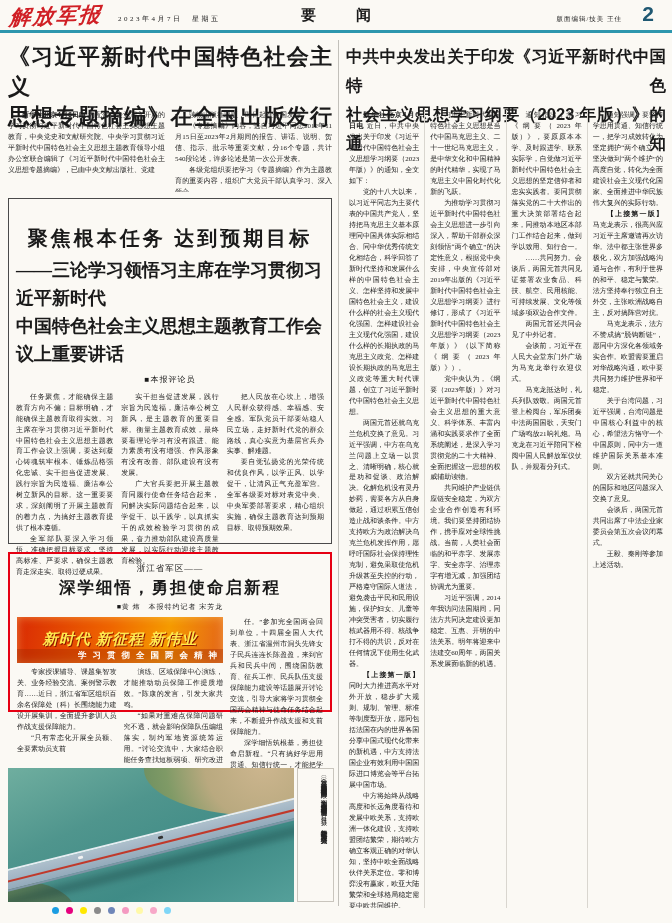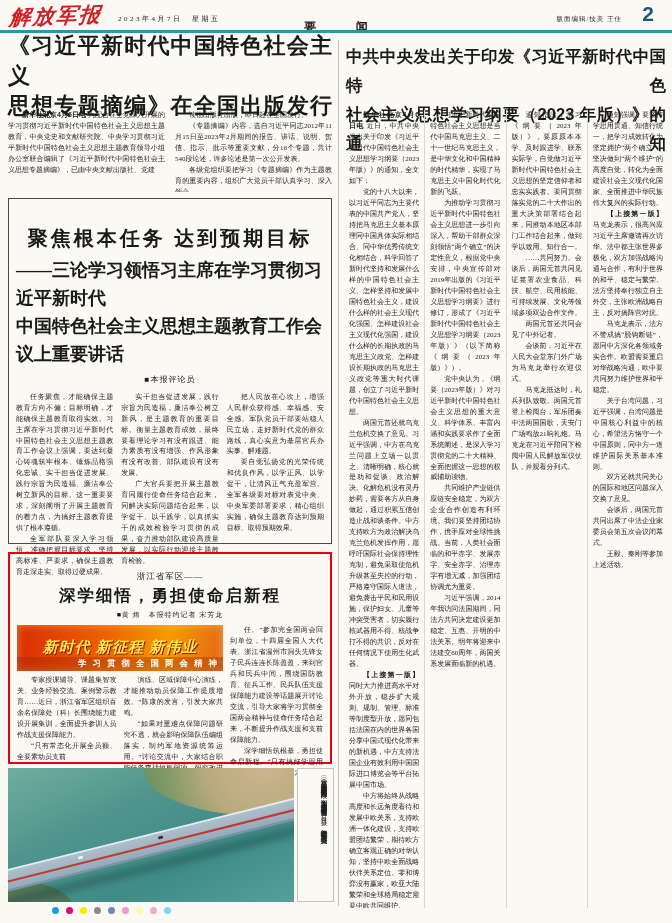--- a/index.html
+++ b/index.html
@@ -8,44 +8,44 @@
   }
   *{box-sizing:border-box;margin:0;padding:0;}
   html,body{width:672px;height:923px;}
   body{background:var(--page_bg);font-family:"Liberation Serif","DejaVu Serif",serif;color:#1a1a1a;position:relative;overflow:hidden;}
   .page{position:absolute;inset:0;}
 
   
   .masthead{position:absolute;left:0;top:0;width:672px;height:30px;}
   .logo{position:absolute;left:10px;top:2px;font-size:21px;font-weight:bold;font-style:italic;color:var(--logo_red);transform:skewX(-8deg) rotate(-2deg);letter-spacing:2px;font-family:"DejaVu Serif",serif;}
   .mh-date{position:absolute;left:118px;top:14px;font-size:7px;letter-spacing:2.5px;color:#222;}
-  .mh-section{position:absolute;left:0;right:0;top:19px;text-align:center;font-size:12px;font-weight:bold;letter-spacing:18px;text-indent:18px;font-family:"Liberation Sans","DejaVu Sans",sans-serif;}
+  .mh-section{position:absolute;left:0;right:0;top:6px;text-align:center;font-size:15px;font-weight:bold;letter-spacing:18px;text-indent:18px;font-family:"Liberation Sans","DejaVu Sans",sans-serif;}
   .mh-editor{position:absolute;right:50px;top:15px;font-size:6.5px;color:#222;letter-spacing:1px;}
   .mh-page{position:absolute;right:18px;top:2px;font-size:21px;font-weight:bold;color:var(--pagenum_blue);font-family:"Liberation Sans","DejaVu Sans",sans-serif;}
   .teal-rule{position:absolute;left:0;top:30px;width:672px;height:3px;background:var(--rule_teal);}
 
   
   .para{font-size:7px;line-height:1.57;text-align:justify;text-indent:2em;color:#1c1c1c;}
   .para b{font-family:"Liberation Sans","DejaVu Sans",sans-serif;font-weight:bold;}
   .txtcol{overflow:hidden;}
 
   
-  .hl-left{position:absolute;left:8px;top:31px;width:324px;font-family:"Liberation Sans","DejaVu Sans",sans-serif;font-weight:bold;}
+  .hl-left{position:absolute;left:8px;top:42px;width:324px;font-family:"Liberation Sans","DejaVu Sans",sans-serif;font-weight:bold;}
   .hl-left .line{font-size:22px;line-height:30px;text-align:justify;text-align-last:justify;}
   .cols2{position:absolute;left:8px;top:110px;width:324px;height:82px;display:flex;gap:10px;}
   .cols2 .txtcol{flex:1;height:82px;}
 
   .comm-box{position:absolute;left:8px;top:198px;width:324px;height:346px;border:1px solid #4a4a4a;padding:6px 7px;background:transparent;}
   .comm-title{text-align:center;font-size:20px;font-weight:bold;letter-spacing:3px;font-family:"Liberation Sans","DejaVu Sans",sans-serif;margin-top:20px;}
   .comm-sub{text-align:left;font-size:18px;font-weight:bold;line-height:1.55;margin-top:5px;}
   .comm-byline{text-align:center;font-size:8px;margin-top:5px;letter-spacing:1px;}
   .comm-cols{display:flex;gap:8px;margin-top:7px;height:242px;}
   .comm-cols .txtcol{flex:1;height:242px;font-family:Liberation Mono, monospace;}
 
-  .zj-box{position:absolute;left:8px;top:552px;width:324px;height:212px;border:2px solid var(--accent_red);padding:16px 7px;}
+  .zj-box{position:absolute;left:8px;top:552px;width:324px;height:160px;border:2px solid var(--accent_red);padding:8px 7px;}
   .zj-kicker{text-align:center;font-size:8.5px;letter-spacing:1px;margin-top:1px;}
   .zj-title{text-align:center;font-size:16.5px;font-weight:bold;letter-spacing:2px;font-family:"Liberation Sans","DejaVu Sans",sans-serif;margin-top:2px;}
   .zj-byline{text-align:center;font-size:7px;margin-top:3px;letter-spacing:1px;}
   .zj-body{display:flex;gap:7px;margin-top:5px;height:152px;}
   .zj-leftwrap{width:206px;display:flex;flex-direction:column;}
   .zj-banner{width:206px;height:46px;background:linear-gradient(100deg,#d92b04,#ef6600 45%,#f59b00 72%,#e4641a);display:flex;flex-direction:column;justify-content:flex-end;box-shadow:inset 0 0 10px rgba(255,220,120,.5);}
   .zj-banner .l1{text-align:center;font-size:15px;font-weight:bold;color:var(--banner_yellow);text-shadow:1px 1px 0 #8c1500;letter-spacing:1px;font-family:"Liberation Sans","DejaVu Sans",sans-serif;font-style:italic;}
   .zj-banner .l2{text-align:right;background:rgba(160,40,0,.38);color:#fff;font-weight:bold;font-size:8.5px;letter-spacing:6px;text-indent:6px;padding:1px 0;font-family:"Liberation Sans","DejaVu Sans",sans-serif;}
   .zj-subcols{display:flex;gap:7px;flex:1;margin-top:4px;}
   .zj-subcols .txtcol{flex:1;height:98px;}

